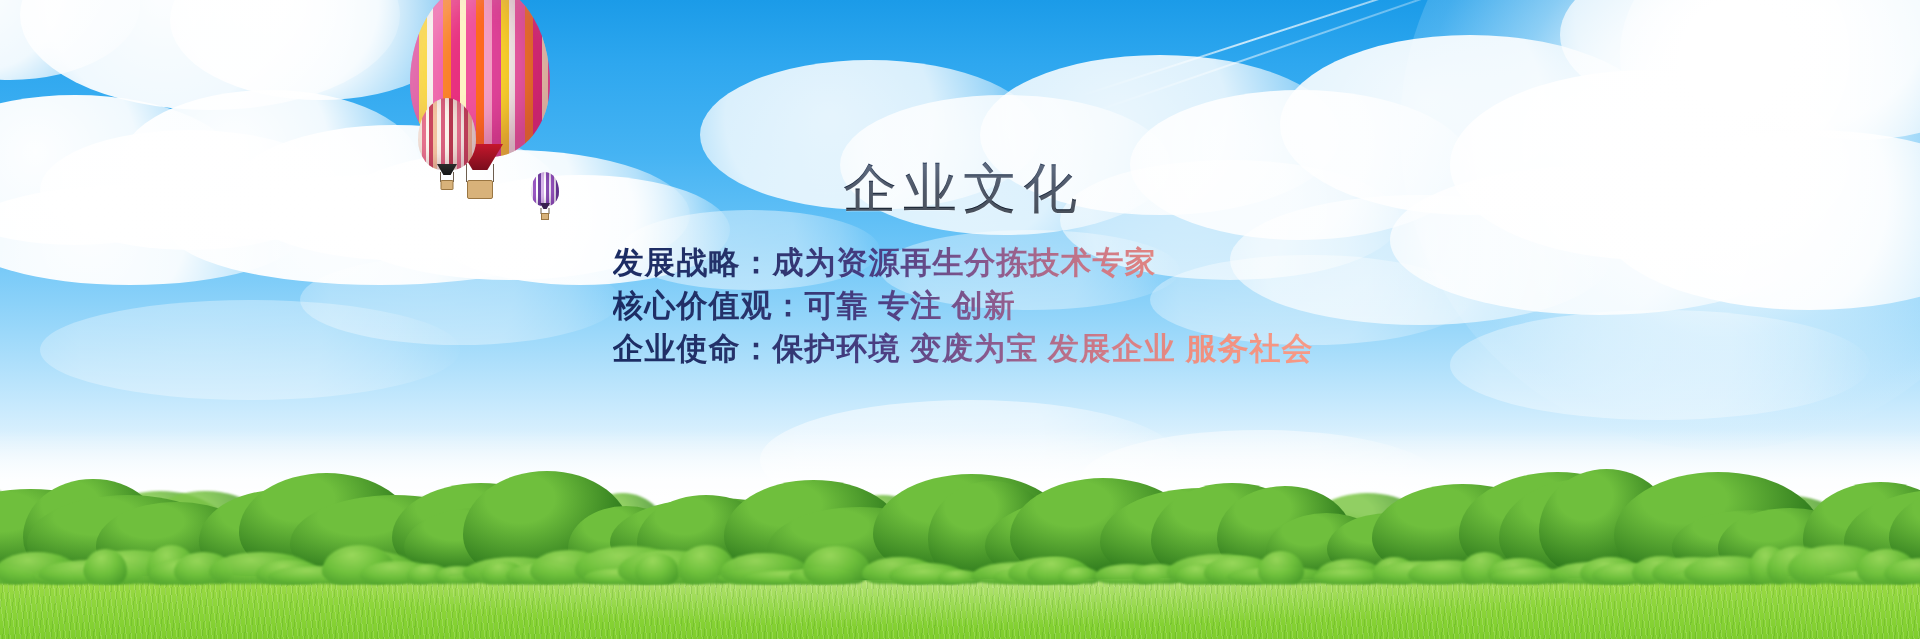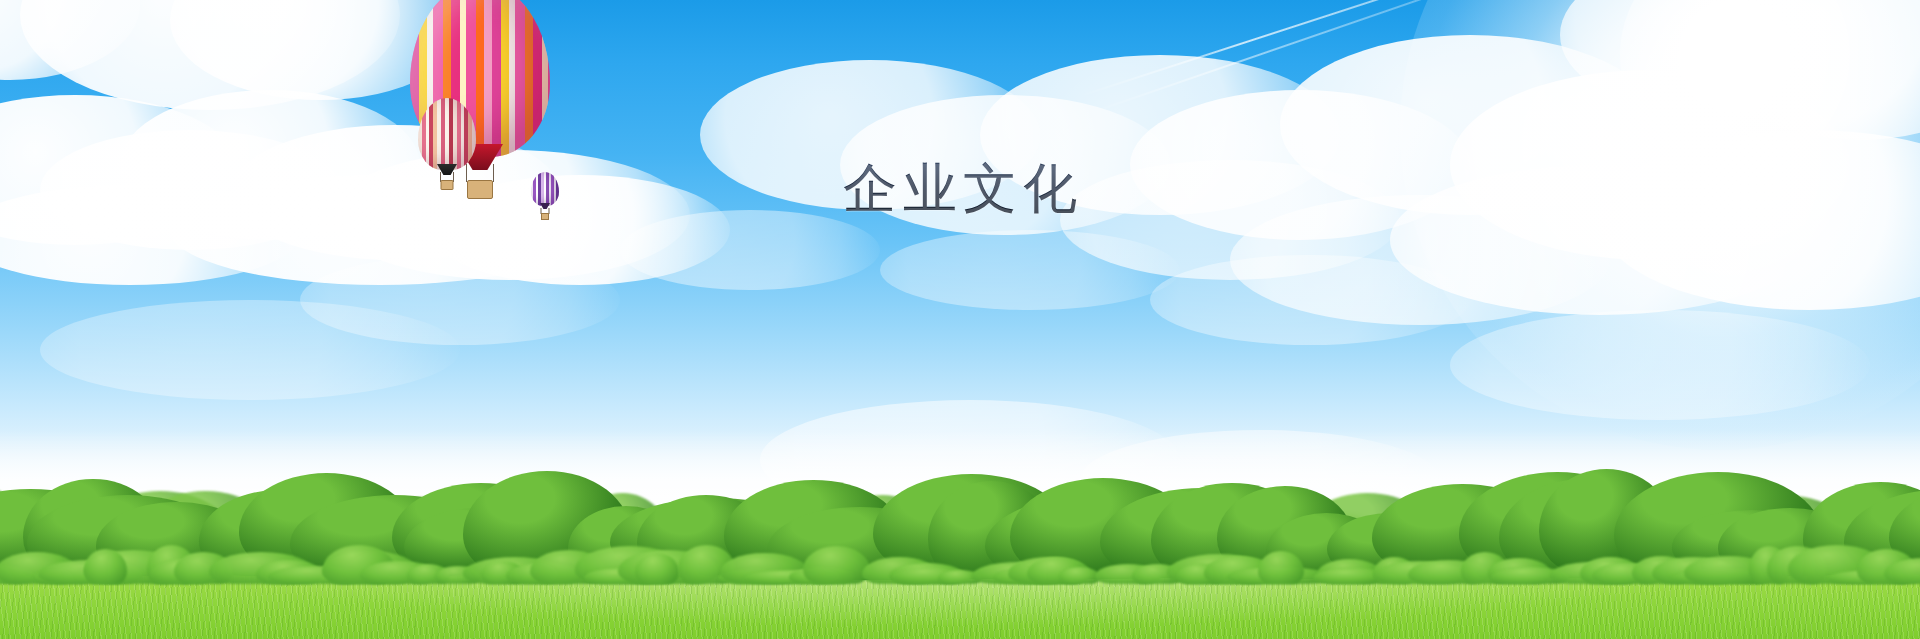--- a/index.html
+++ b/index.html
@@ -411,20 +411,31 @@
   <div class="balloon" id="balloon-small">
     <div class="envelope"></div>
     <div class="skirt"></div>
     <div class="lines"></div>
     <div class="basket"></div>
   </div>
 
   <div id="text-block">
     <div id="headline-cn">企业文化</div>
 
+    <div class="culture-lines">
+      <div class="culture-line">
+        <span class="lbl">发展战略：</span><span class="val">成为资源再生分拣技术专家</span>
+      </div>
+      <div class="culture-line">
+        <span class="lbl">核心价值观：</span><span class="val">可靠 专注 创新</span>
+      </div>
+      <div class="culture-line">
+        <span class="lbl">企业使命：</span><span class="val">保护环境 变废为宝 发展企业 服务社会</span>
+      </div>
+    </div>
   </div>
 
   <div class="horizon-haze"></div>
   <div class="treeline" id="treeline">
       <div class="tuft" style="left: -83.4224px; width: 84.6218px; height: 35.0251px; bottom: 8.35876px; opacity: 0.55; background: radial-gradient(at 34% 26%, rgb(143, 207, 92) 0%, rgb(143, 207, 92) 22%, rgb(47, 138, 34) 78%, rgb(47, 138, 34) 100%); border-radius: 50% 50% 30% 30% / 60% 60% 40% 40%; filter: blur(2.4px); z-index: 0;"></div>
       <div class="tuft" style="left: -20.8466px; width: 102.67px; height: 35.4081px; bottom: 11.736px; opacity: 0.55; background: radial-gradient(at 34% 26%, rgb(143, 207, 92) 0%, rgb(143, 207, 92) 22%, rgb(47, 138, 34) 78%, rgb(47, 138, 34) 100%); border-radius: 50% 50% 30% 30% / 60% 60% 40% 40%; filter: blur(2.4px); z-index: 0;"></div>
       <div class="tuft" style="left: 61.4563px; width: 84.3568px; height: 43.3799px; bottom: 11.886px; opacity: 0.55; background: radial-gradient(at 34% 26%, rgb(143, 207, 92) 0%, rgb(143, 207, 92) 22%, rgb(47, 138, 34) 78%, rgb(47, 138, 34) 100%); border-radius: 50% 50% 30% 30% / 60% 60% 40% 40%; filter: blur(2.4px); z-index: 0;"></div>
       <div class="tuft" style="left: 100.212px; width: 119.809px; height: 44.4085px; bottom: 12.6929px; opacity: 0.55; background: radial-gradient(at 34% 26%, rgb(143, 207, 92) 0%, rgb(143, 207, 92) 22%, rgb(47, 138, 34) 78%, rgb(47, 138, 34) 100%); border-radius: 50% 50% 30% 30% / 60% 60% 40% 40%; filter: blur(2.4px); z-index: 0;"></div>
       <div class="tuft" style="left: 98.5759px; width: 127.69px; height: 49.6902px; bottom: 13.8329px; opacity: 0.55; background: radial-gradient(at 34% 26%, rgb(143, 207, 92) 0%, rgb(143, 207, 92) 22%, rgb(47, 138, 34) 78%, rgb(47, 138, 34) 100%); border-radius: 50% 50% 30% 30% / 60% 60% 40% 40%; filter: blur(2.4px); z-index: 0;"></div>
       <div class="tuft" style="left: 174.474px; width: 112.295px; height: 40.8782px; bottom: 13.3794px; opacity: 0.55; background: radial-gradient(at 34% 26%, rgb(143, 207, 92) 0%, rgb(143, 207, 92) 22%, rgb(47, 138, 34) 78%, rgb(47, 138, 34) 100%); border-radius: 50% 50% 30% 30% / 60% 60% 40% 40%; filter: blur(2.4px); z-index: 0;"></div>

